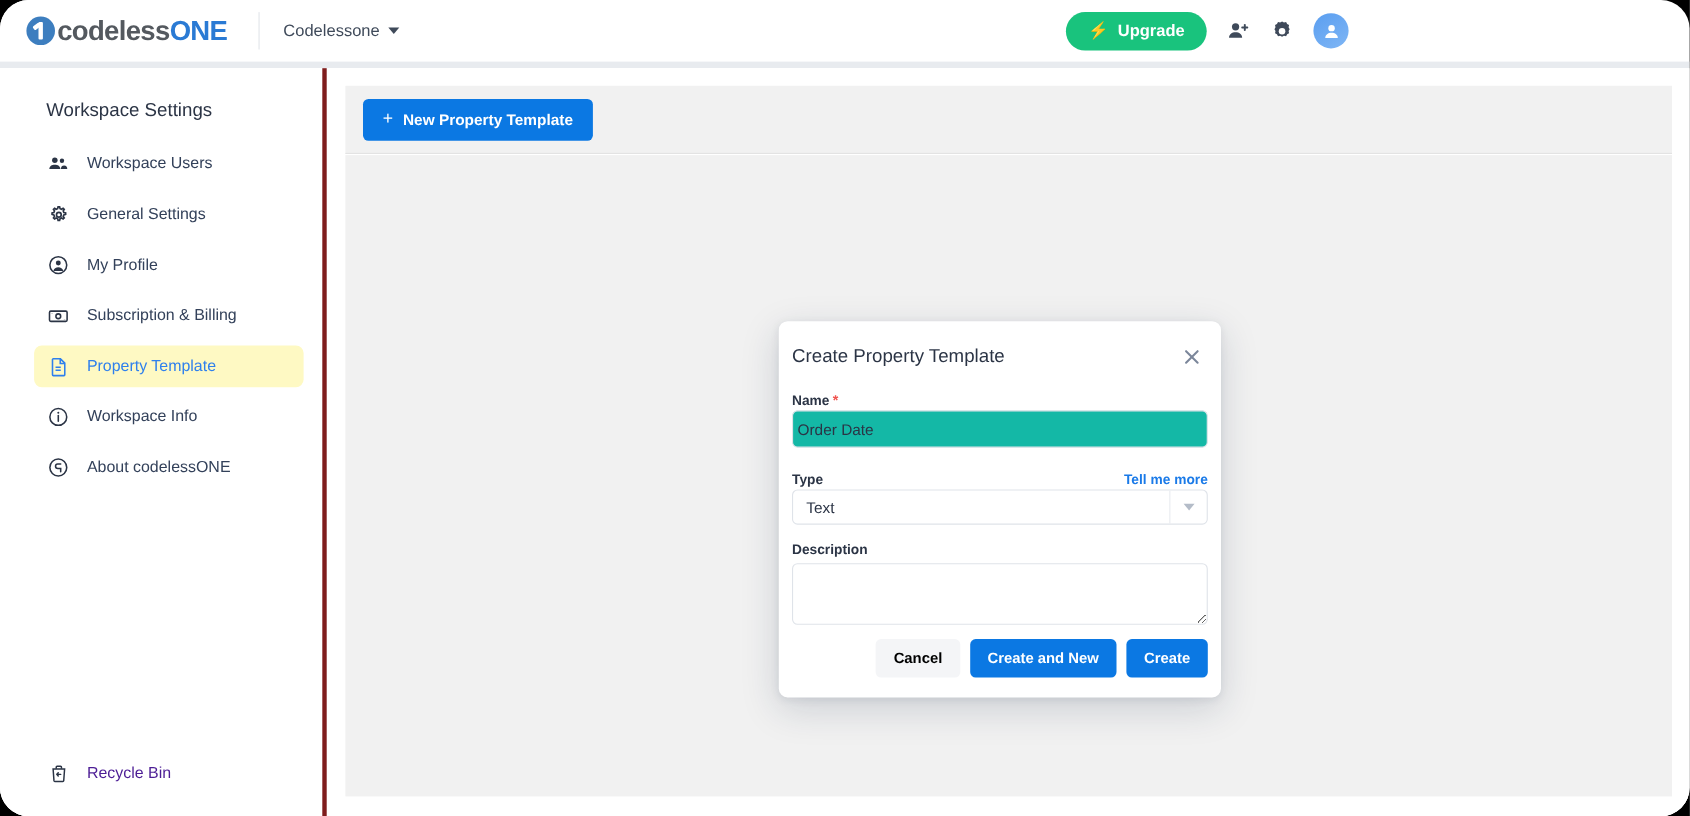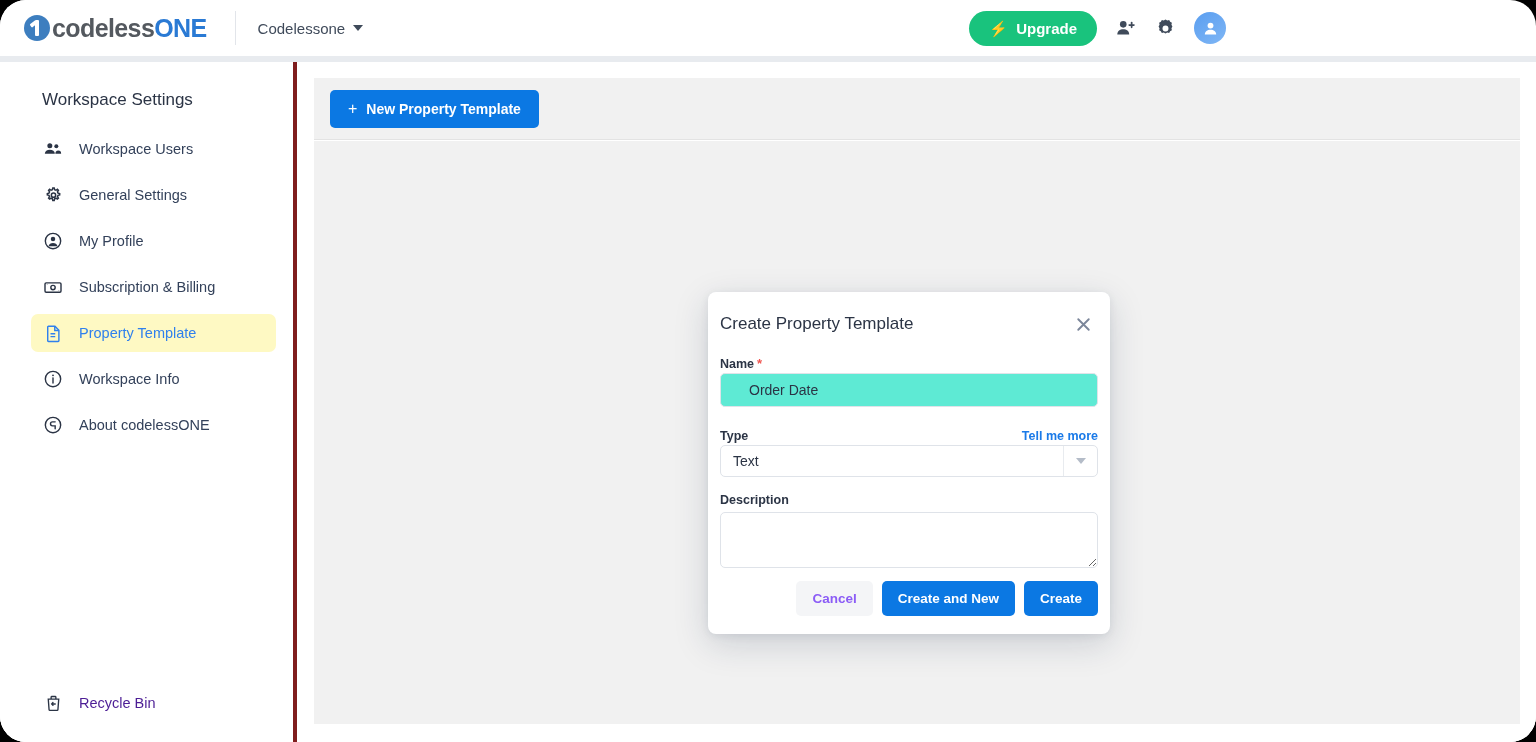--- a/index.html
+++ b/index.html
@@ -159,22 +159,22 @@
   .field-label {
     font-size: 12.5px; font-weight: bold; color: #2b3445;
   }
   .req { color: #f0544f; font-size: 13px; margin-left: 3px; }
   .fld-name-label { position: absolute; left: 12px; top: 64px; }
   .txt-input {
     position: absolute; left: 12px; top: 81px;
     width: 378px; height: 34px;
     border: 1px solid #dfe3e9; border-radius: 5px;
     font-size: 14px; color: #2b3445;
-    padding: 0 28px; font-family: "Liberation Sans", sans-serif;
-    background: #5eead4; outline: none;
+    padding: 0 4px; font-family: "Liberation Sans", sans-serif;
+    background: #14b8a6; outline: none;
   }
   .fld-type-label { position: absolute; left: 12px; top: 137px; }
   .tell-more {
     position: absolute; right: 12px; top: 137px;
     font-size: 12.5px; font-weight: bold; color: #1a7ae8;
     cursor: pointer; text-decoration: none;
   }
   .select-box {
     position: absolute; left: 12px; top: 153px;
     width: 378px; height: 32px;
@@ -205,21 +205,21 @@
   .modal-actions {
     position: absolute; right: 12px; bottom: 18px;
     display: flex; align-items: center; gap: 9px;
   }
   .btn {
     font-size: 13.5px; font-weight: bold;
     border: none; border-radius: 5px;
     padding: 10px 16px; cursor: pointer;
     font-family: "Liberation Sans", sans-serif;
   }
-  .btn-cancel { background: #f4f5f7; color: #8b5cf6; }
+  .btn-cancel { background: #f4f5f7; color: #000000; }
   .btn-primary { background: #0b78e3; color: #ffffff; }
 
   .arrow-annot {
     position: absolute; left: 972px; top: 362px;
     pointer-events: none;
   }
 </style>
 </head>
 <body>
 

